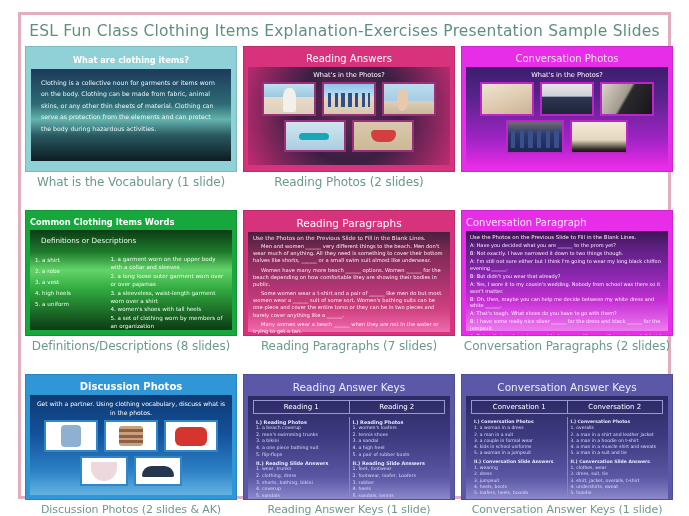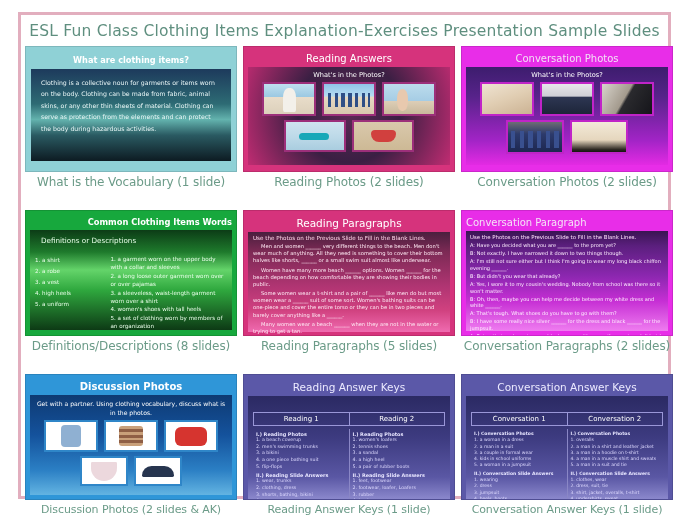--- a/index.html
+++ b/index.html
@@ -80,21 +80,21 @@
   .img-bride{background:linear-gradient(160deg,#efe3d2 0%,#e0cdb2 50%,#cbb293 100%);}
   .img-suit{background:linear-gradient(180deg,#e7e7ea 0%,#cfcfd6 40%,#2d3652 45%,#1d2539 100%);}
   .img-dance{background:linear-gradient(120deg,#d8d4cc 0%,#a39a8d 45%,#2a2a2e 50%,#15151a 100%);}
   .img-uniform{background:linear-gradient(180deg,#6e6d74 0%,#2c3a6b 40%,#1d2750 100%);position:relative;}
   .img-uniform:after{content:"";position:absolute;left:6%;top:30%;width:88%;height:55%;
     background:repeating-linear-gradient(90deg,#39508f 0 9%,transparent 9% 18%);}
   .img-gown{background:linear-gradient(180deg,#f3ead9 0%,#e5d6bd 60%,#2a2620 92%,#17150f 100%);}
 
   
   .s-def{background:#17a83d;padding:4px;}
-  .s-def .hd{color:#fff;font-size:8.3px;text-align:right;padding:2px 0 3px;font-weight:bold;}
+  .s-def .hd{color:#fff;font-size:8.3px;text-align:left;padding:2px 0 3px;font-weight:bold;}
   .s-def .body{
     height:100px;box-sizing:border-box;padding:4px 5px;
     background:linear-gradient(180deg,#0c3c16 0%,#1e7a2c 22%,#64d46a 40%,#2fa83e 60%,#0d3a15 100%);
   }
   .s-def .sub{color:#e8ffe9;font-size:7.2px;padding:2px 0 2px 6px;}
   .s-def .cols{display:flex;gap:4px;margin-top:8px;}
   .s-def .c1{width:38%;}
   .s-def .c2{width:62%;}
   .s-def li{color:#e9ffe9;font-size:5.6px;line-height:1.95;list-style:none;}
   .s-def ol{margin:0;padding:0;}
@@ -134,21 +134,21 @@
   .img-socks:after{content:"";position:absolute;left:26%;top:14%;width:48%;height:72%;
     background:repeating-linear-gradient(0deg,#c9a07a 0 14%,#8f5f45 14% 28%);border-radius:3px;}
   .img-tee:after{content:"";position:absolute;left:18%;top:16%;width:64%;height:68%;background:#d6342f;border-radius:6px;}
   .img-skirt:after{content:"";position:absolute;left:20%;top:14%;width:60%;height:72%;background:#ecd8dd;border-radius:2px 2px 20px 20px;}
   .img-cap:after{content:"";position:absolute;left:14%;top:28%;width:72%;height:44%;background:#27354f;border-radius:26px 26px 4px 4px;}
 
   
   .s-ak{background:#5b58a8;padding:4px;}
   .s-ak .hd{color:#eceaff;font-size:10.5px;text-align:center;padding:2px 0 3px;}
   .s-ak .body{
-    height:104px;box-sizing:border-box;padding:16px 5px;
+    height:104px;box-sizing:border-box;padding:4px 5px;
     background:linear-gradient(180deg,#2b2a63 0%,#3d3b80 40%,#5a57a4 78%,#8d8ace 100%);
   }
   .ak-head{display:flex;border:1px solid #9a97d8;}
   .ak-head div{flex:1;text-align:center;color:#fff;font-size:7px;padding:2px 0;}
   .ak-head div:first-child{border-right:1px solid #9a97d8;}
   .ak-cols{display:flex;margin-top:3px;}
   .ak-cols .col{flex:1;padding:0 3px;}
   .ak-cols .col:first-child{border-right:1px solid #8a87c6;}
   .ak-cols .ttl{color:#e7e5ff;font-size:4.9px;font-weight:bold;margin-top:2px;}
   .ak-cols .itm{color:#ddd9ff;font-size:4.7px;line-height:1.42;}
@@ -205,21 +205,20 @@
                 <div class="ph img-bride"></div>
                 <div class="ph img-suit"></div>
                 <div class="ph img-dance"></div>
               </div>
               <div class="prow prow2">
                 <div class="ph img-uniform"></div>
                 <div class="ph img-gown"></div>
               </div>
             </div>
           </div>
-          <div class="caption">Conversation Photos (2 slides)</div>
         </div>
       </div>
 
       <div class="row row2">
 
         <div class="cell">
           <div class="slide s-def">
             <div class="hd">Common Clothing Items Words</div>
             <div class="body">
               <div class="sub">Definitions or Descriptions</div>
@@ -249,21 +248,21 @@
             <div class="hd">Reading Paragraphs</div>
             <div class="body">
               <div class="inst">Use the Photos on the Previous Slide to Fill in the Blank Lines.</div>
               <p>Men and women ______ very different things to the beach.  Men don't wear much of anything.  All they need is something to cover their bottom halves like shorts, ______ or a small swim suit almost like underwear.</p>
               <p>Women have many more beach ______ options.  Women ______ for the beach depending on how comfortable they are showing their bodies in public.</p>
               <p>Some women wear a t-shirt and a pair of ______ like men do but most women wear a ______ suit of some sort.  Women's bathing suits can be one-piece and cover the entire torso or they can be in two pieces and barely cover anything like a ______.</p>
               <p>Many women wear a beach ______ when they are not in the water or trying to get a tan.</p>
 
             </div>
           </div>
-          <div class="caption">Reading Paragraphs (5 slides)</div>
+          <div class="caption">Reading Paragraphs (7 slides)</div>
         </div>
 
         <div class="cell">
           <div class="slide s-cpara">
             <div class="hd">Conversation Paragraph</div>
             <div class="body">
               <div class="inst">Use the Photos on the Previous Slide to Fill in the Blank Lines.</div>
               <p>A:  Have you decided what you are ______ to the prom yet?</p>
               <p>B:  Not exactly.  I have narrowed it down to two things though.</p>
               <p>A:  I'm still not sure either but I think I'm going to wear my long black chiffon evening ______.</p>

